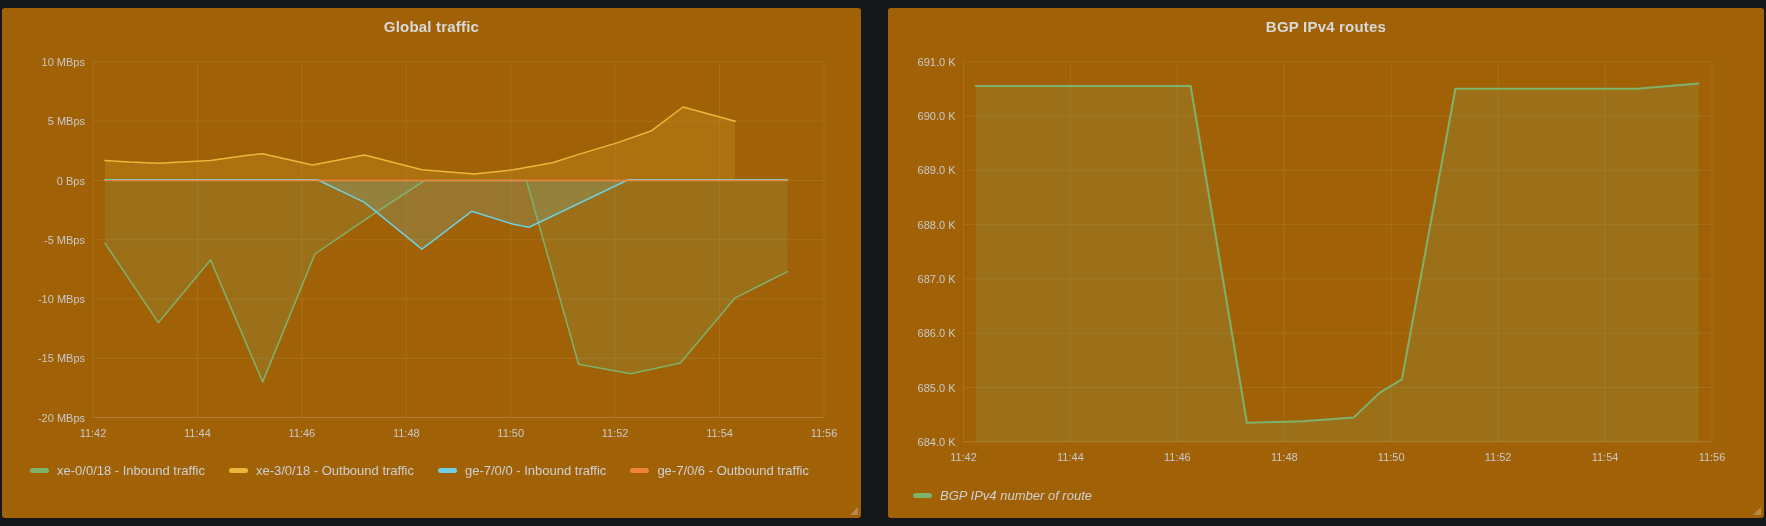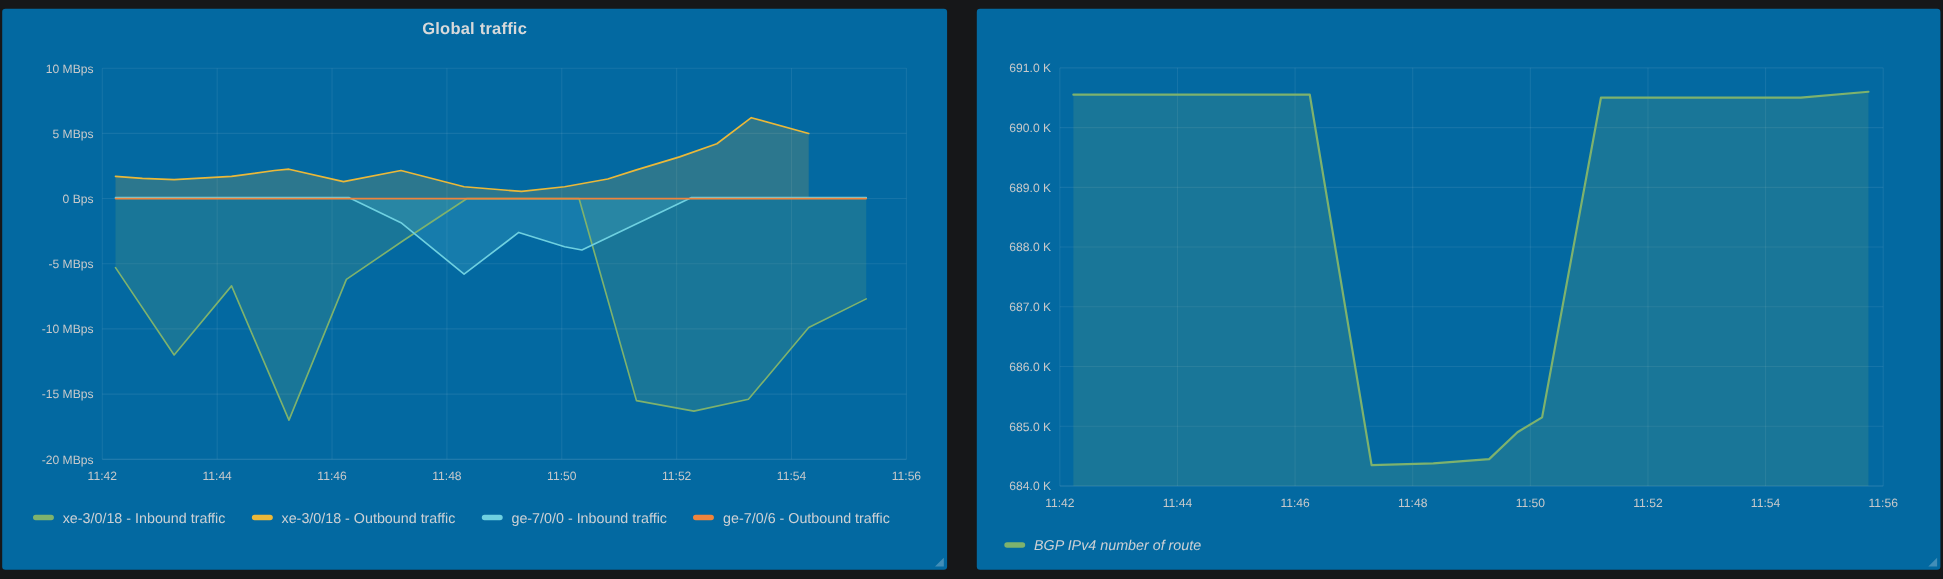--- a/index.html
+++ b/index.html
@@ -5,21 +5,21 @@
   html,body{margin:0;padding:0;}
   body{
     width:1766px;height:526px;
     background:#161719;
     font-family:"Liberation Sans", sans-serif;
     position:relative;
     overflow:hidden;
   }
   .panel{
     position:absolute;
-    background:#0369a1;
+    background:#a16207;
     border-radius:3px;
   }
   .panel-title{
     position:absolute;
     top:10px;left:0;right:0;
     text-align:center;
     color:#d8d9da;
     font-size:15px;
     font-weight:600;
     letter-spacing:.2px;
@@ -106,39 +106,40 @@
       <path d="M103.0 171.7 L315.5 171.7 L362.5 194.4 L419.9 241.2 L469.6 203.3 L511.3 216.3 L527.0 219.3 L626.2 171.7 L785.5 171.7 L785.5 172.5 L103.0 172.5 Z" fill="#6ED0E0" fill-opacity="0.18" stroke="none"></path>
       <path d="M103.0 172.5 L785.5 172.5 L785.5 172.5 L103.0 172.5 Z" fill="#EF843C" fill-opacity="0.18" stroke="none"></path>
       <path d="M103.0 235.3 L156.3 314.7 L208.5 251.9 L260.7 373.9 L312.9 246.0 L365.1 210.4 L422.6 172.5 L524.4 172.5 L576.6 356.2 L628.8 365.7 L678.4 355.0 L733.2 289.8 L785.5 263.7" fill="none" stroke="#7EB26D" stroke-width="1.5" stroke-linejoin="round" stroke-linecap="round"></path>
       <path d="M103.0 152.4 L127.5 154.1 L156.3 155.3 L208.5 152.4 L247.6 147.0 L260.7 145.8 L310.3 157.1 L362.5 147.0 L419.9 161.8 L472.2 166.0 L511.3 161.8 L550.5 154.7 L576.6 146.4 L615.8 134.6 L649.7 122.7 L681.0 99.0 L733.2 113.3" fill="none" stroke="#EAB839" stroke-width="1.5" stroke-linejoin="round" stroke-linecap="round"></path>
       <path d="M103.0 171.7 L315.5 171.7 L362.5 194.4 L419.9 241.2 L469.6 203.3 L511.3 216.3 L527.0 219.3 L626.2 171.7 L785.5 171.7" fill="none" stroke="#6ED0E0" stroke-width="1.5" stroke-linejoin="round" stroke-linecap="round"></path>
       <path d="M103.0 172.5 L785.5 172.5" fill="none" stroke="#EF843C" stroke-width="1.5" stroke-linejoin="round" stroke-linecap="round"></path>
     </svg>
   <div class="legend" style="left:28px; top:453px; width:815px;">
       <div class="legend-item">
         <span class="legend-marker" style="background: rgb(126, 178, 109);"></span>
-        <span class="legend-label">xe-3/0/18 - Inbound traffic</span>
+        <span class="legend-label">xe-0/0/18 - Inbound traffic</span>
       </div>
       <div class="legend-item">
         <span class="legend-marker" style="background: rgb(234, 184, 57);"></span>
         <span class="legend-label">xe-3/0/18 - Outbound traffic</span>
       </div>
       <div class="legend-item">
         <span class="legend-marker" style="background: rgb(110, 208, 224);"></span>
         <span class="legend-label">ge-7/0/0 - Inbound traffic</span>
       </div>
       <div class="legend-item">
         <span class="legend-marker" style="background: rgb(239, 132, 60);"></span>
         <span class="legend-label">ge-7/0/6 - Outbound traffic</span>
       </div>
     </div>
   <div class="resize-handle"></div>
 </div>
 
 <div class="panel" id="panel-1" style="left:888px; top:8px; width:876px; height:510px;">
+  <div class="panel-title">BGP IPv4 routes</div>
   <svg class="chart-svg" width="876" height="510">
       <line x1="75.5" y1="53.7" x2="824" y2="53.7" stroke="rgba(255,255,255,0.08)" stroke-width="1"></line>
       <text x="67.5" y="57.7" text-anchor="end" class="tick-label">691.0 K</text>
       <line x1="75.5" y1="108" x2="824" y2="108" stroke="rgba(255,255,255,0.08)" stroke-width="1"></line>
       <text x="67.5" y="112" text-anchor="end" class="tick-label">690.0 K</text>
       <line x1="75.5" y1="162.3" x2="824" y2="162.3" stroke="rgba(255,255,255,0.08)" stroke-width="1"></line>
       <text x="67.5" y="166.3" text-anchor="end" class="tick-label">689.0 K</text>
       <line x1="75.5" y1="216.60000000000002" x2="824" y2="216.60000000000002" stroke="rgba(255,255,255,0.08)" stroke-width="1"></line>
       <text x="67.5" y="220.60000000000002" text-anchor="end" class="tick-label">688.0 K</text>
       <line x1="75.5" y1="270.9" x2="824" y2="270.9" stroke="rgba(255,255,255,0.08)" stroke-width="1"></line>

